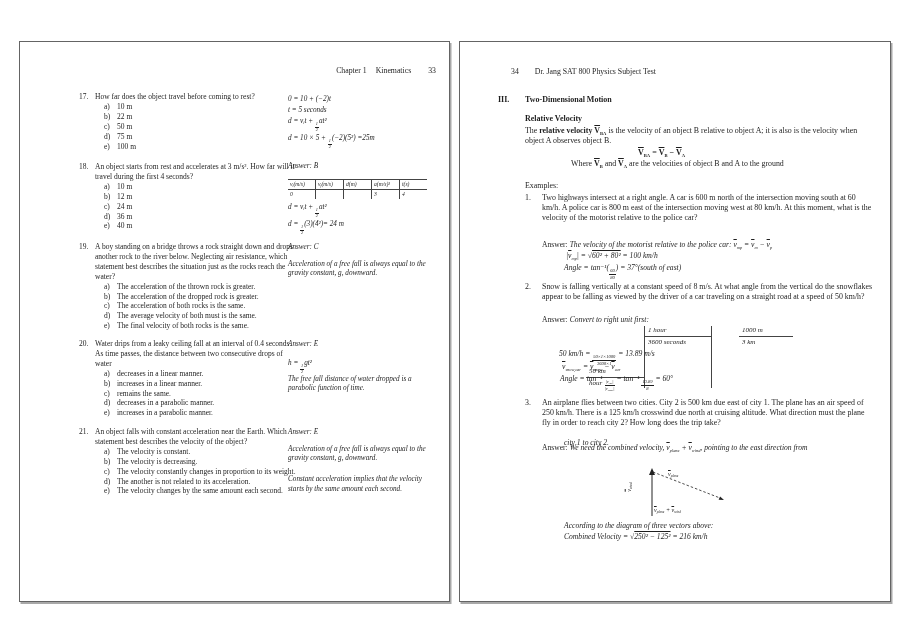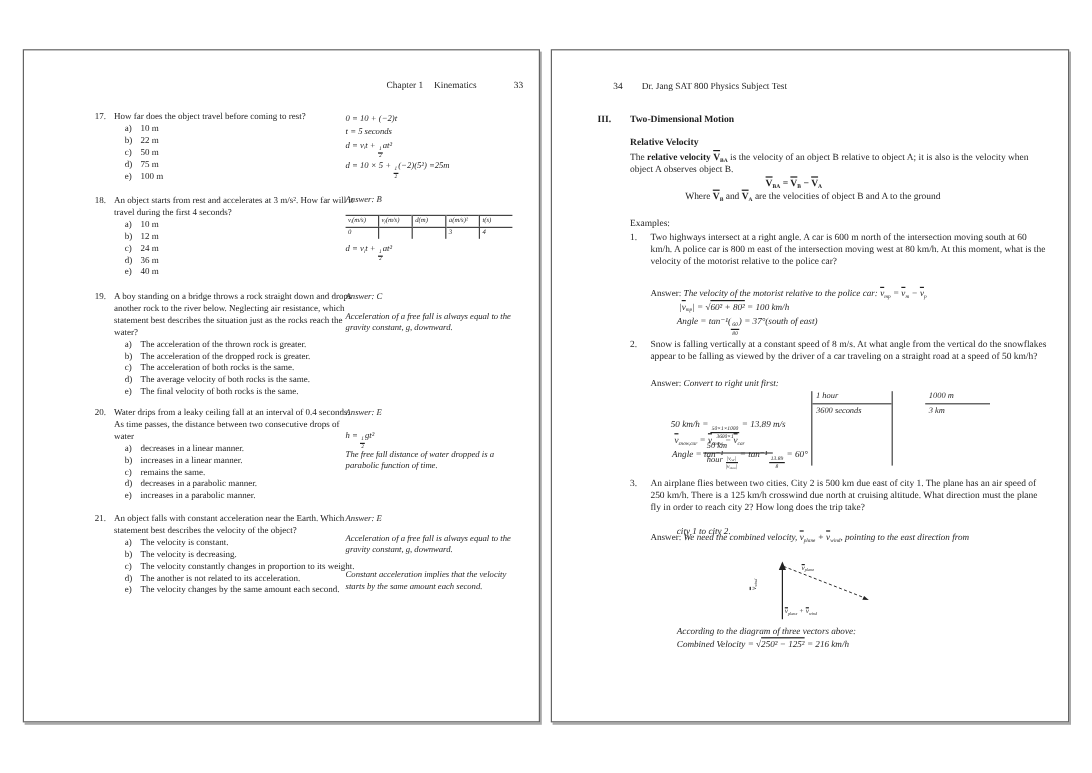--- a/index.html
+++ b/index.html
@@ -10,21 +10,21 @@
   }
   .page{
     position:absolute;top:41px;height:559px;background:#ffffff;
     border:1.4px solid #646464;box-shadow:1.5px 2px 0 #a8a8a8;
   }
   #page-left{left:19px;width:429px;}
   #page-right{left:459px;width:430px;}
 
   
   .lp-header{position:absolute;top:24px;right:13px;display:flex;gap:9px;font-size:7.8px;}
-  .lp-header .pg{margin-left:22px;}
+  .lp-header .pg{margin-left:8px;}
   .rp-header{position:absolute;top:25px;left:51px;display:flex;gap:16px;font-size:7.8px;}
 
   
   .q{position:absolute;left:59px;width:217px;font-size:7.5px;line-height:9.9px;}
   .q-head{display:flex;}
   .q-num{flex:none;width:16px;}
   .opts{margin-left:25px;}
   .opt{display:flex;}
   .opt-l{flex:none;width:13px;}
 
@@ -56,21 +56,21 @@
   .ex-num{flex:none;width:17px;}
   .exl{position:absolute;font-size:7.6px;line-height:9.9px;}
   .fml{font-style:italic;}
 
   .conv{position:absolute;left:126px;top:284px;display:flex;font-size:7px;font-style:italic;line-height:8.8px;}
   .conv .cell{border-left:0.6px solid #444;}
   .conv .cell:first-child{border-left:none;margin-top:41px;}
   .conv .cell .t{border-bottom:0.6px solid #444;padding:0 8px 1px 3px;}
   .conv .cell .b{padding:1px 8px 0 3px;}
   .conv .c1{min-width:58px;}
-  .conv .c2{min-width:66px;margin-left:32px;}
+  .conv .c2{min-width:66px;}
   .conv .c3{min-width:54px;padding-left:27px;}
 
   .diag{position:absolute;left:170px;top:424px;width:112px;height:54px;}
   .diag svg{position:absolute;left:0;top:0;}
   .dlab{position:absolute;font-size:6px;font-style:italic;white-space:nowrap;}
   .dlab-wind{left:-6px;top:18px;transform:rotate(-90deg);}
   .dlab-plane{left:38px;top:5px;}
   .dlab-sum{left:24px;top:41px;}
 </style>
 </head>
@@ -169,20 +169,24 @@
         <td></td>
         <td>3</td>
         <td>4</td>
       </tr>
     </tbody>
       </table>
     <div class="work">d = v<sub>i</sub>t + <span class="fr">
           <span>1</span>
           <span>2</span>
         </span>at²</div>
+    <div class="work">d = <span class="fr">
+          <span>1</span>
+          <span>2</span>
+        </span>(3)(4²)= 24 m</div>
   </div>
 
   <div class="q" style="top:200px">
     <div class="q-head">
       <span class="q-num">19.</span>
       <div>A boy standing on a bridge throws a rock straight down and drops another rock to the river below. Neglecting air resistance, which statement best describes the situation just as the rocks reach the water?</div>
     </div>
     <div class="opts">
       <div class="opt">
           <span class="opt-l">a)</span>
@@ -191,21 +195,21 @@
       <div class="opt">
           <span class="opt-l">b)</span>
           <div>The acceleration of the dropped rock is greater.</div>
         </div>
       <div class="opt">
           <span class="opt-l">c)</span>
           <div>The acceleration of both rocks is the same.</div>
         </div>
       <div class="opt">
           <span class="opt-l">d)</span>
-          <div>The average velocity of both rocks is the same.</div>
+          <div>The average velocity of both must is the same.</div>
         </div>
       <div class="opt">
           <span class="opt-l">e)</span>
           <div>The final velocity of both rocks is the same.</div>
         </div>
     </div>
   </div>
   <div class="ans" style="top:201px">
     <div>Answer: C</div>
     <div class="note">Acceleration of a free fall is always equal to the gravity constant, g, downward.</div>

